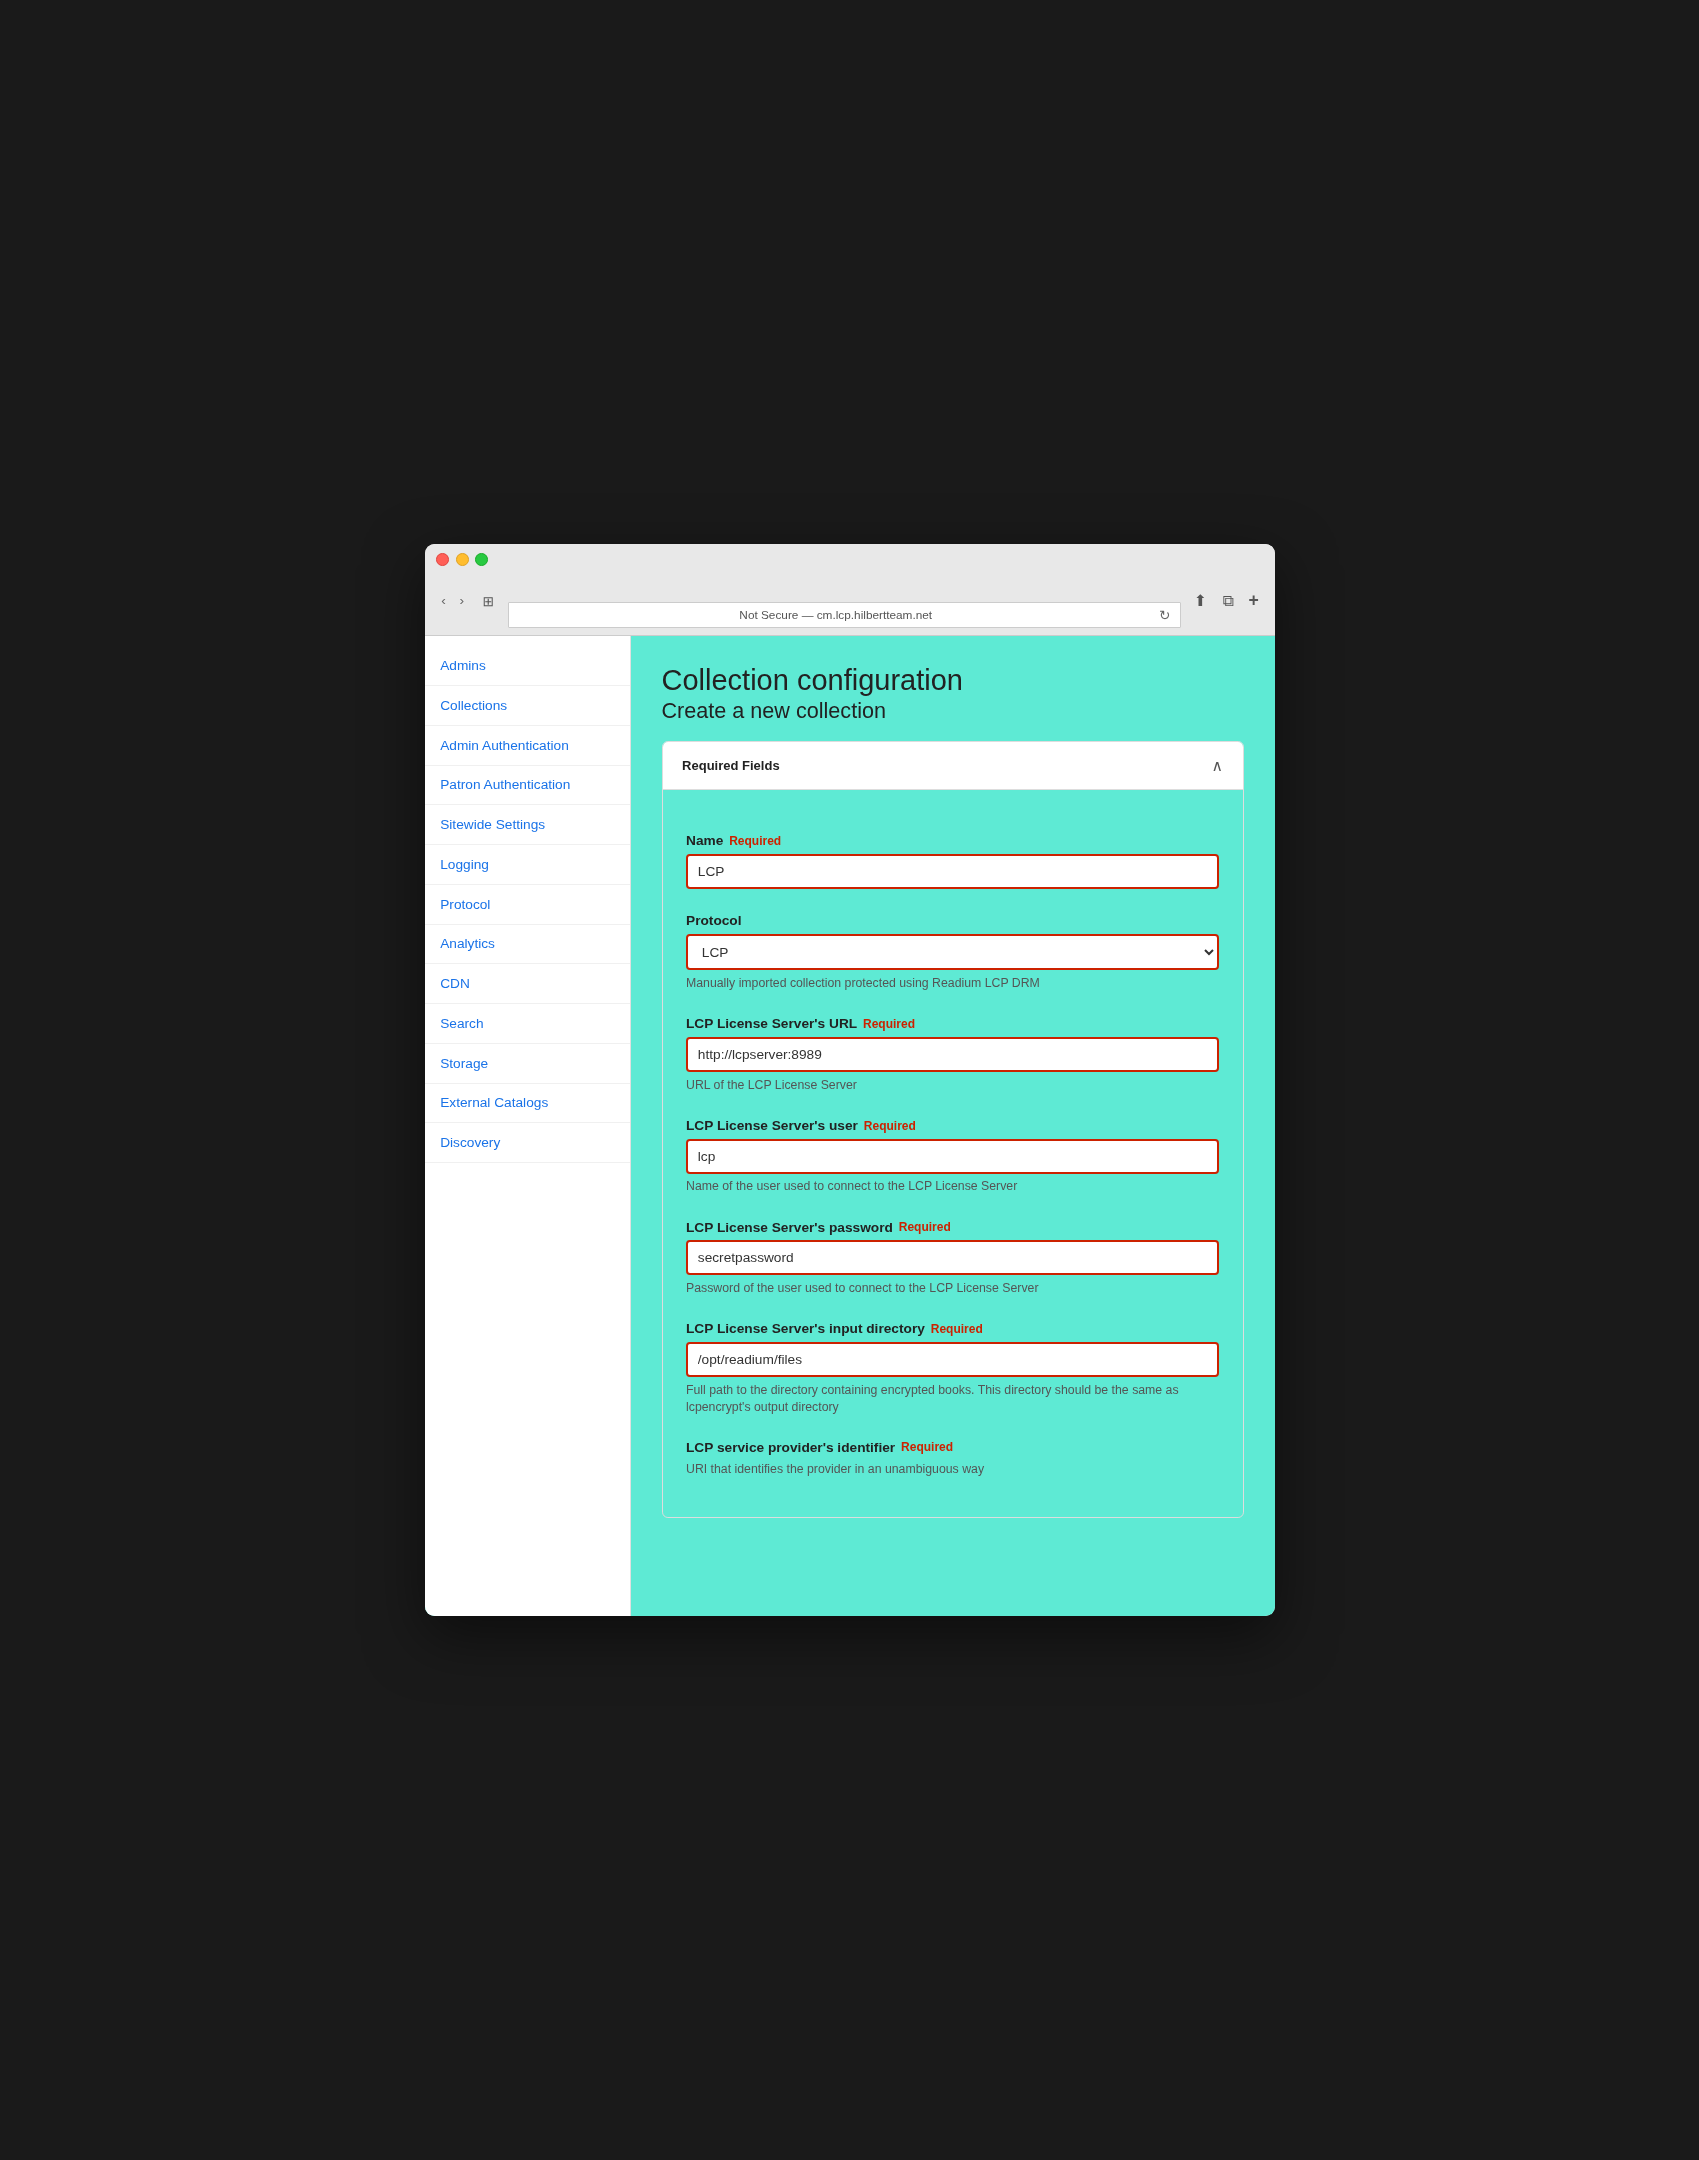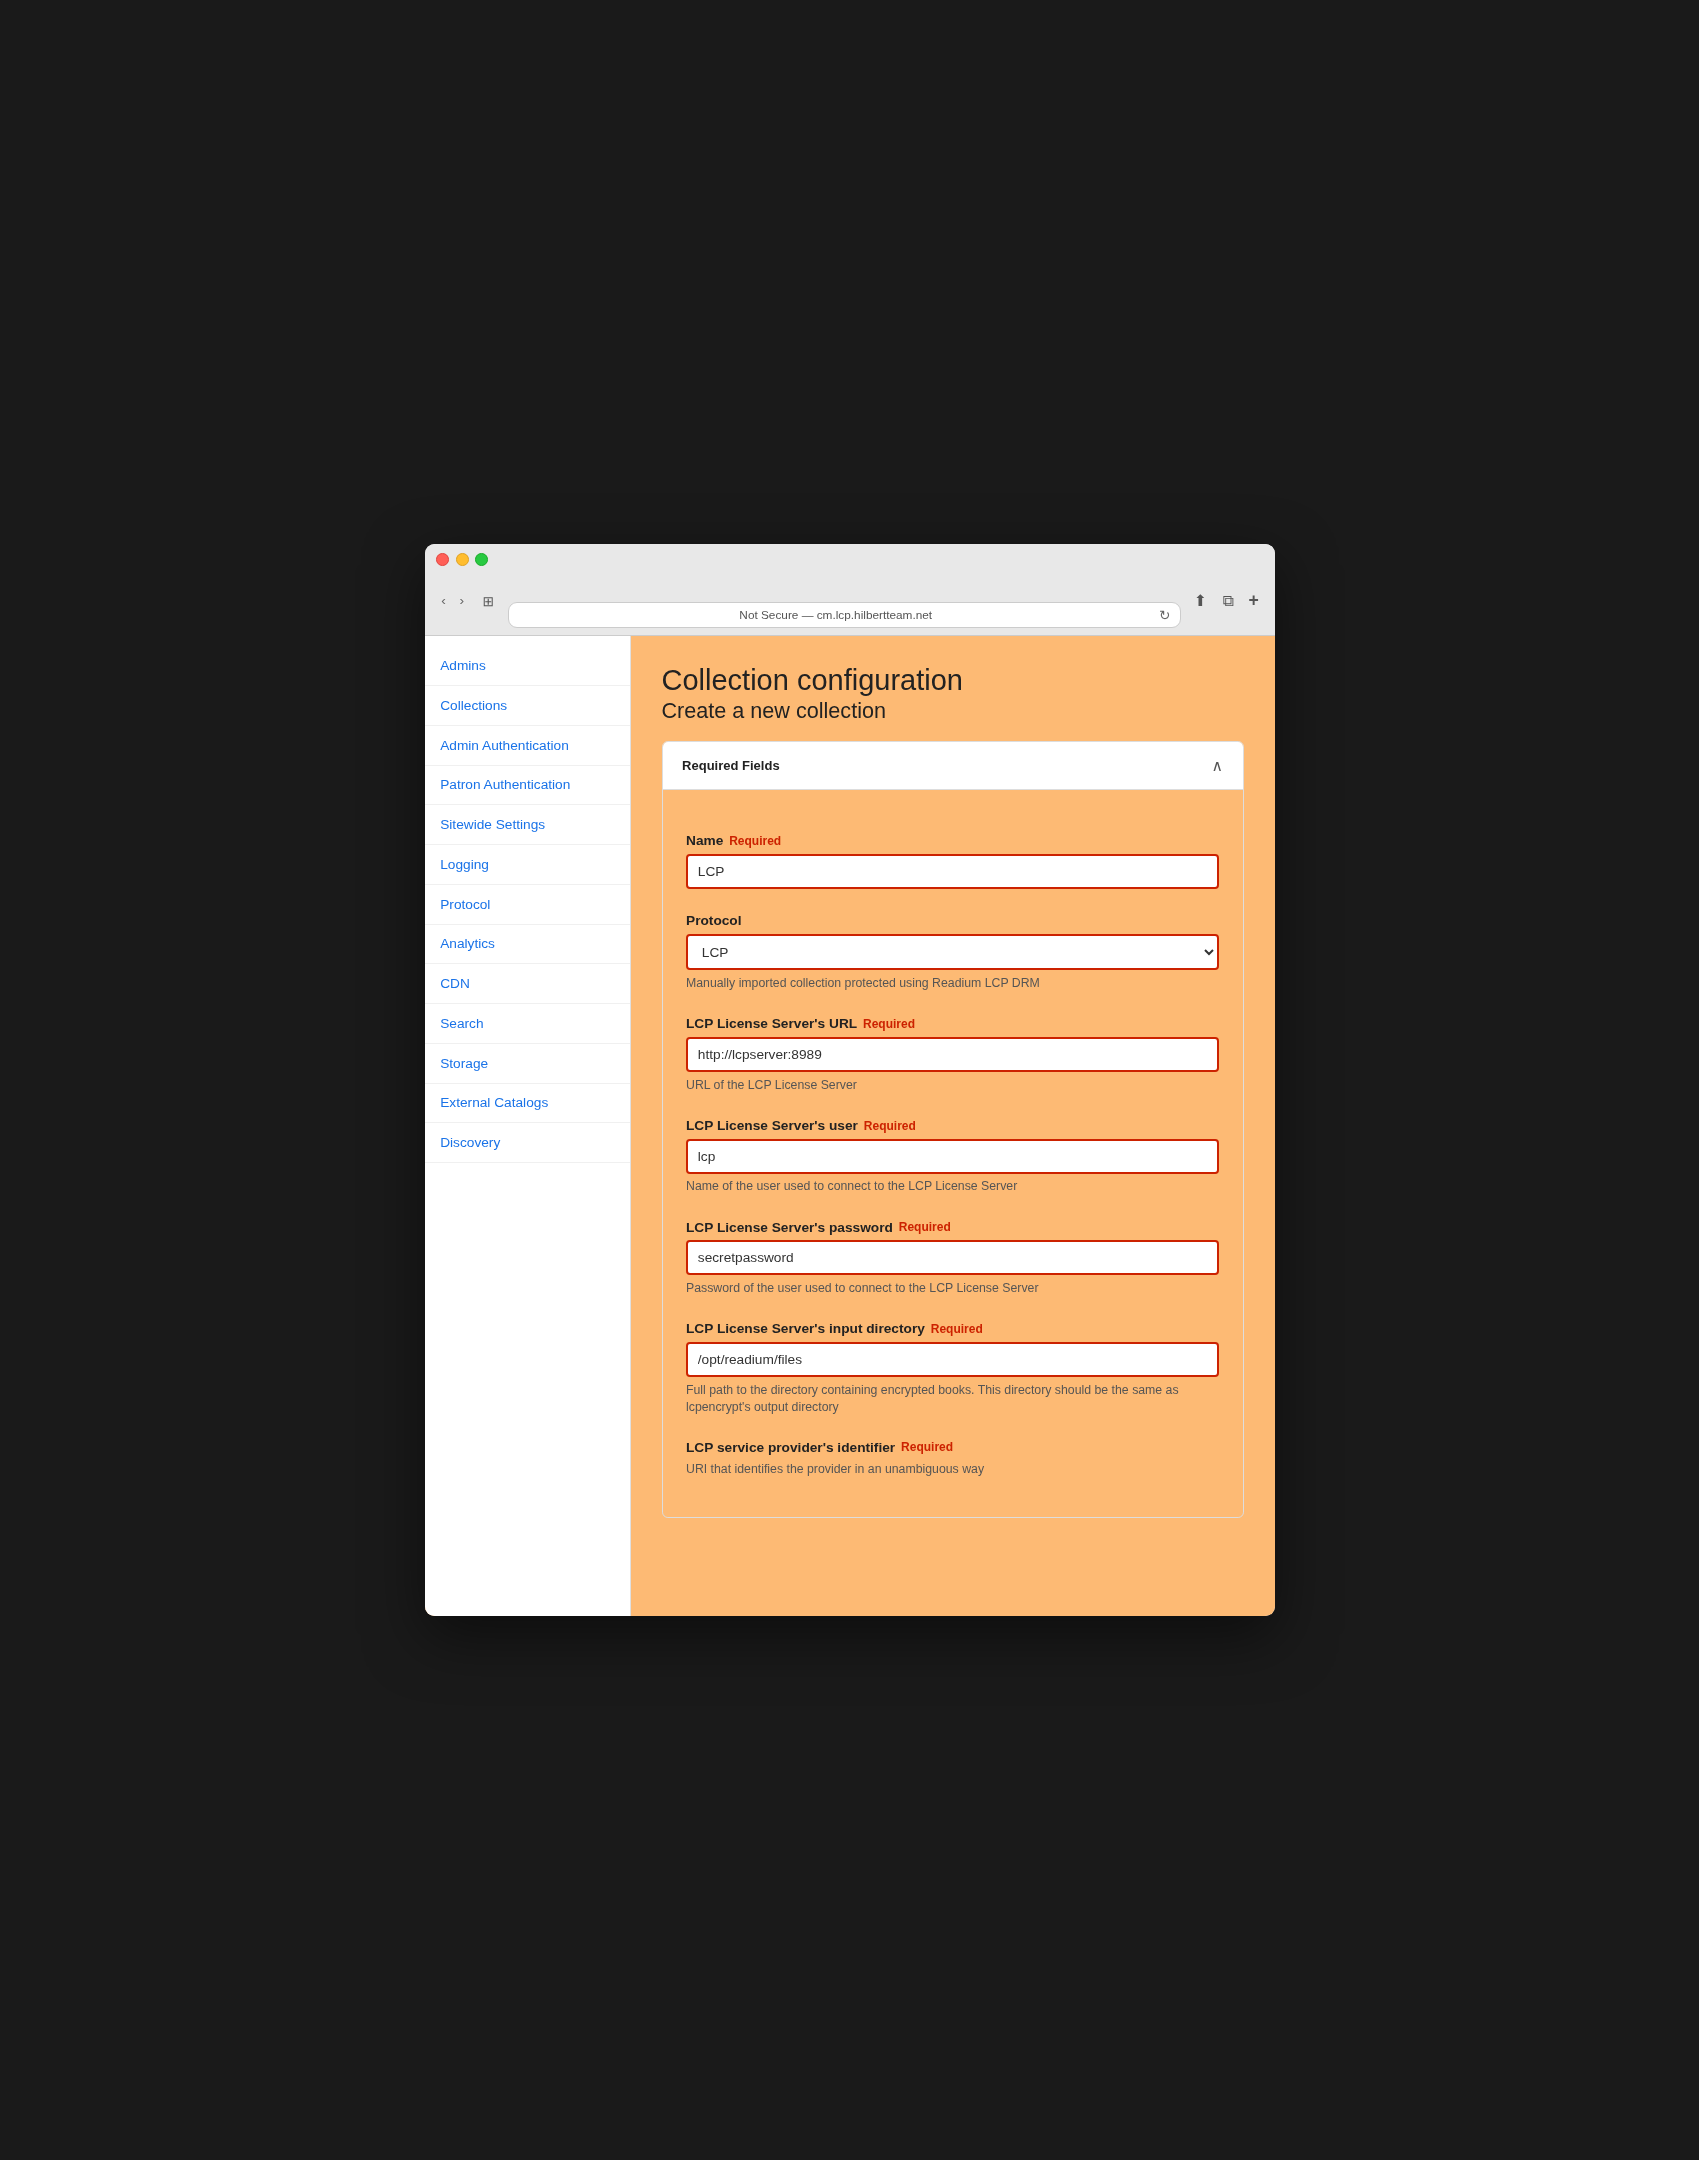--- a/index.html
+++ b/index.html
@@ -60,21 +60,21 @@
       border: none;
       cursor: pointer;
       color: #555;
       font-size: 13.7px;
       padding: 2px 5.9px;
     }
     .address-bar {
       flex: 1;
       background: white;
       border: 1px solid #ccc;
-      border-radius: 9px;
+      border-radius: 1px;
       padding: 3.9px 9.8px;
       font-size: 11.8px;
       color: #333;
       display: flex;
       align-items: center;
       gap: 5.9px;
       margin-top: 28px;
     }
     .address-text {
       flex: 1;
@@ -95,21 +95,21 @@
     .action-btn {
       background: none;
       border: none;
       cursor: pointer;
       color: #555;
       font-size: 15.7px;
       padding: 2px 4.9px;
     }
     .browser-content {
       display: flex;
-      background: #fdba74;
+      background: #5eead4;
       min-height: 980px;
     }
     
     .sidebar {
       width: 206px;
       min-width: 206px;
       background: white;
       border-right: 1px solid #e0e0e0;
       padding-top: 9.8px;
     }

